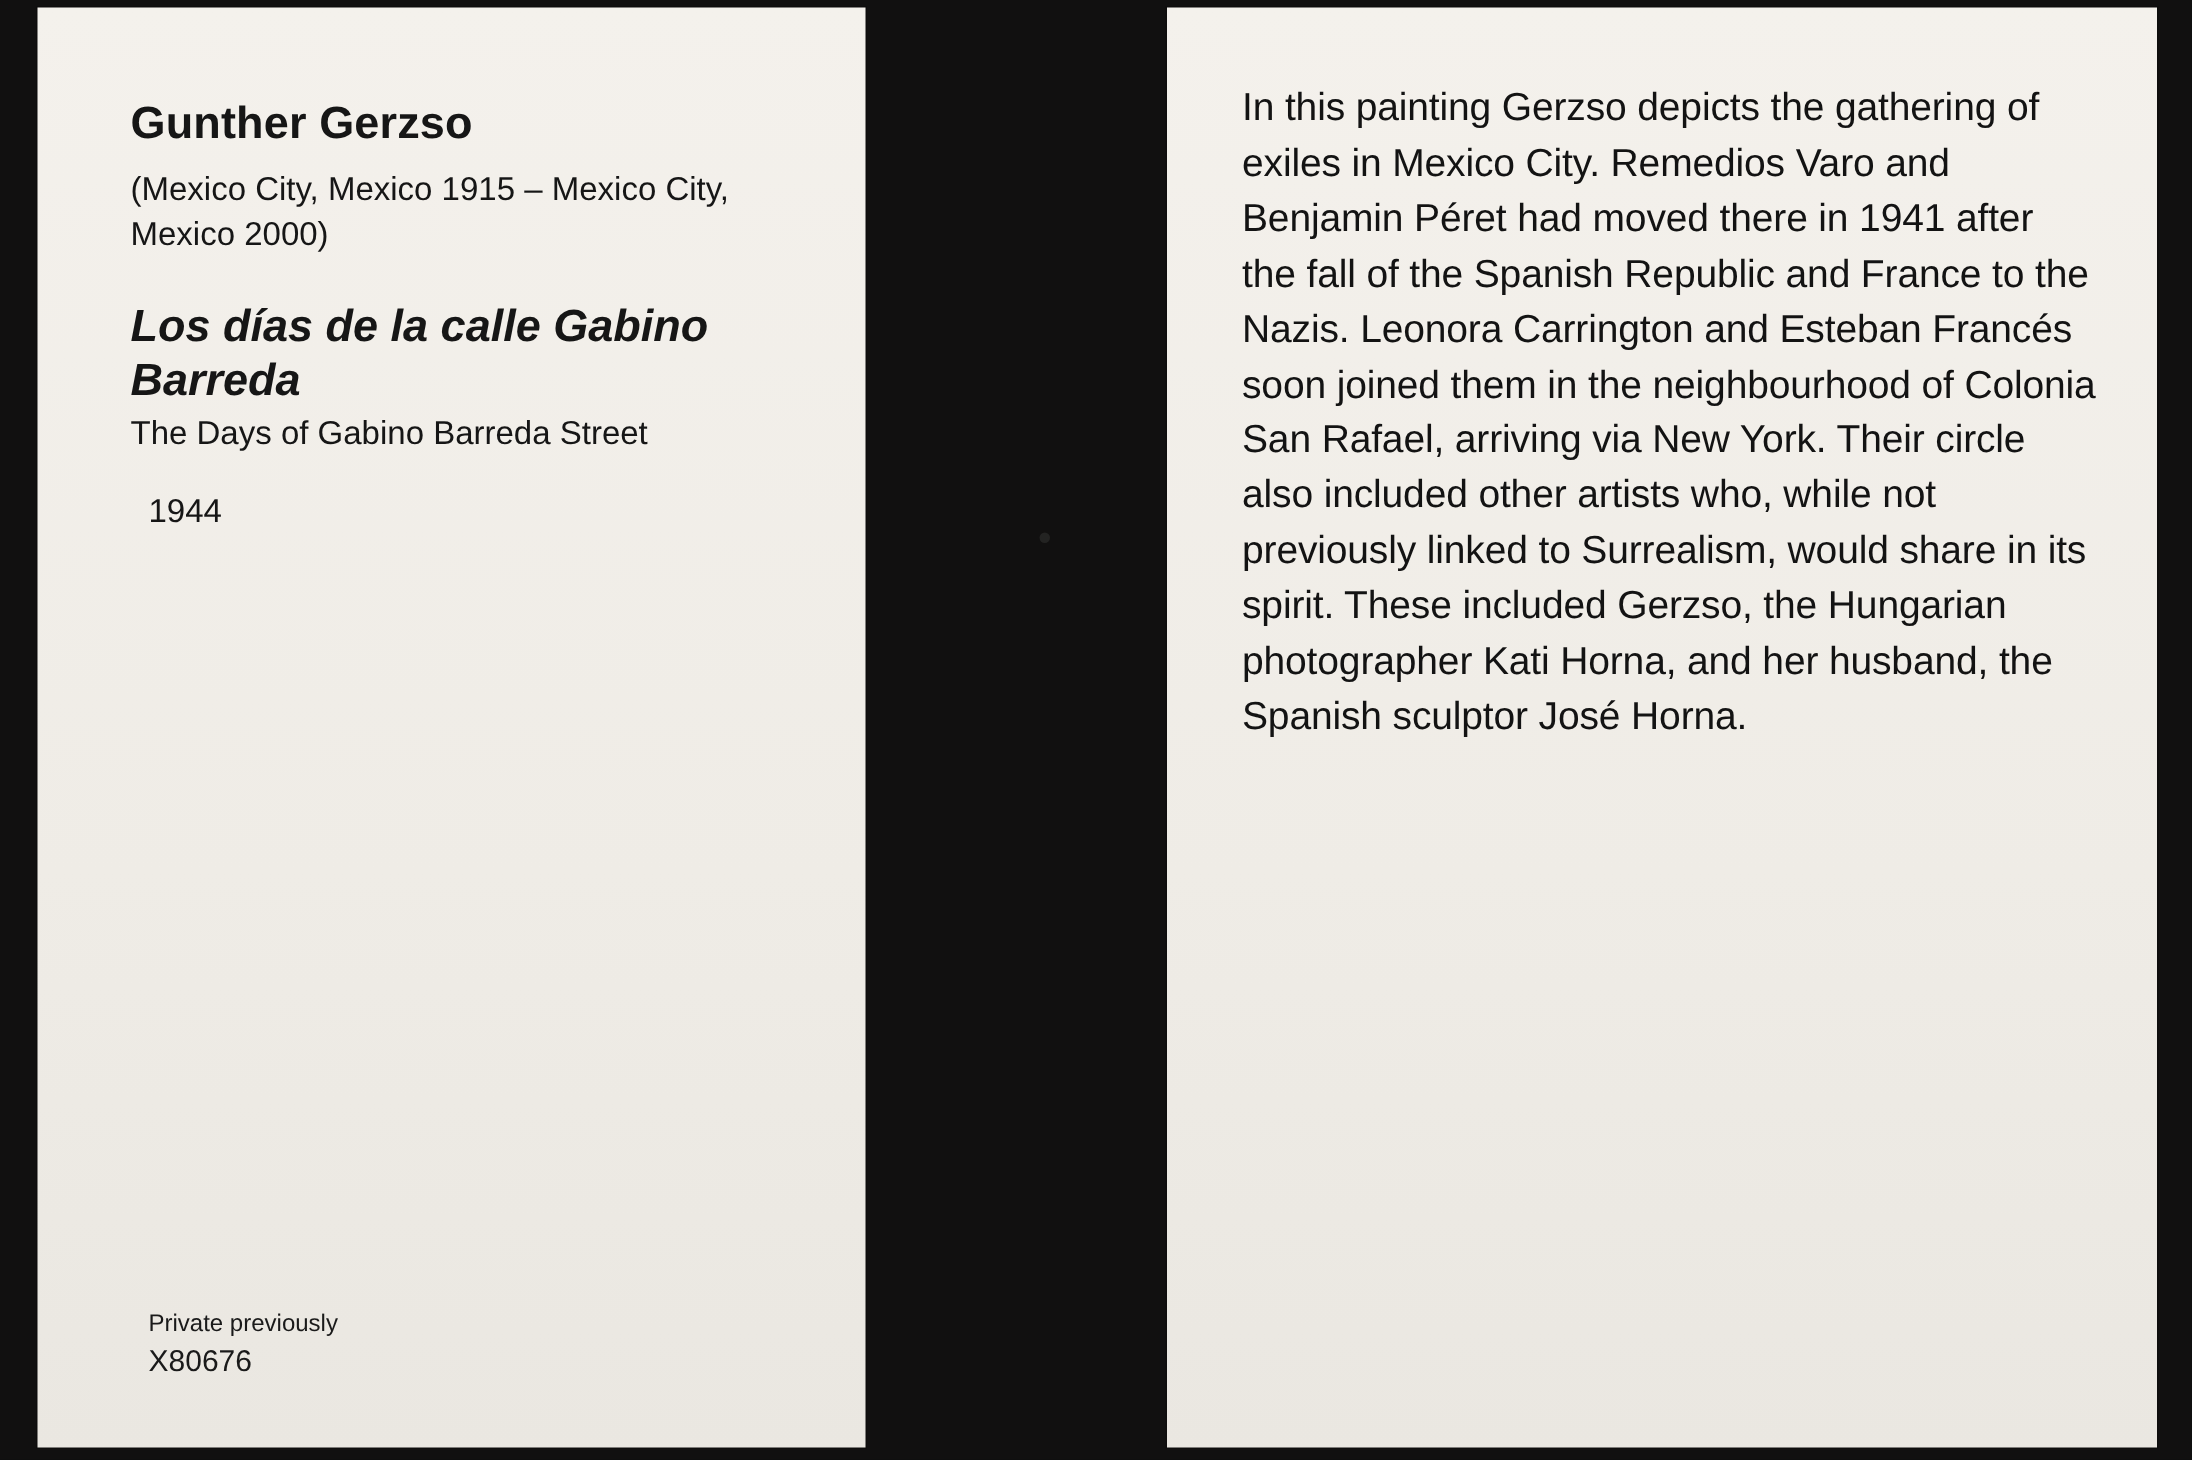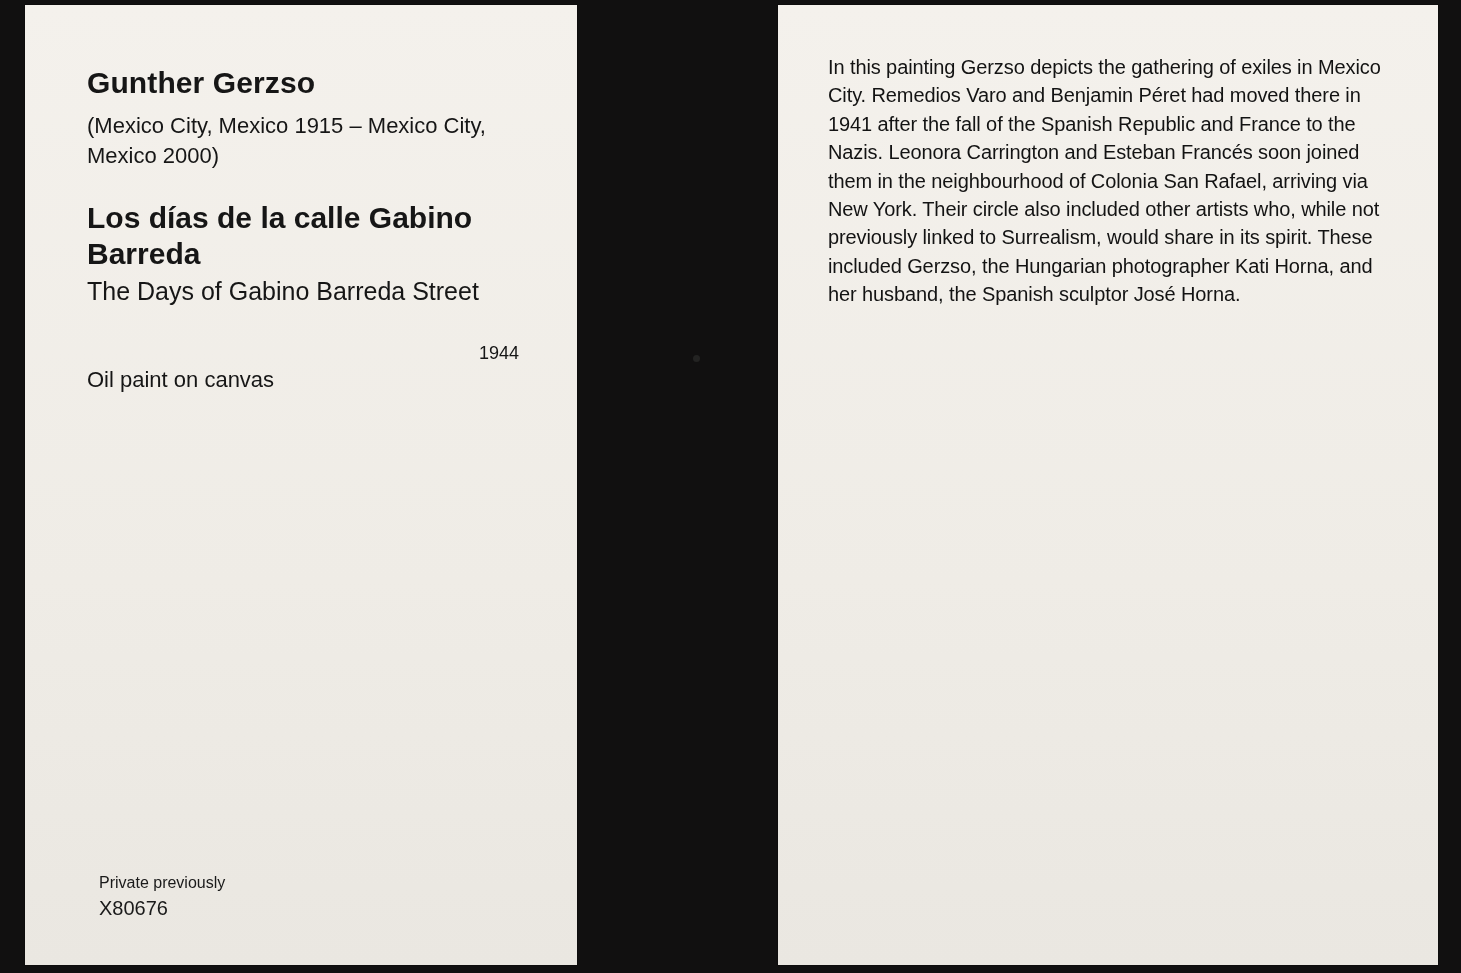--- a/index.html
+++ b/index.html
@@ -51,34 +51,34 @@
     line-height: 1.18;
   }
   .life-dates {
     font-size: 22px;
     line-height: 1.33;
     margin: 11px 0 30px 0;
     max-width: 500px;
   }
   .title-original {
     font-size: 30px;
+    font-style: italic;
     font-weight: bold;
     margin: 0 0 2px 0;
     line-height: 1.22;
   }
   .title-translation {
-    font-size: 25px;
+    font-size: 22px;
     line-height: 1.3;
-    margin: 0 0 34px 0;
+    margin: 0 0 22px 0;
   }
   .date-line {
-    font-size: 18px;
+    font-size: 22px;
     line-height: 1.32;
-    margin: 0;
-    text-align: right;
+    margin: 12px;
   }
   .medium-line {
     font-size: 22px;
     line-height: 1.32;
     margin: 0;
   }
   .credit {
     position: absolute;
     left: 74px;
     bottom: 42px;
@@ -88,21 +88,21 @@
   }
   .accession {
     font-size: 20px;
     line-height: 1.45;
   }
   .text-inner {
     padding: 48px 40px 0 50px;
     color: #131313;
   }
   .body-text {
-    font-size: 20px;
+    font-size: 26px;
     line-height: 1.42;
     margin: 0;
     letter-spacing: -0.1px;
   }
   .screw {
     position: absolute;
     width: 7px;
     height: 7px;
     border-radius: 50%;
     background: #2a2a28;
@@ -114,21 +114,20 @@
 
 <div class="wall"></div>
 
 <div class="panel" id="label-panel">
   <div class="label-inner">
     <h1 class="artist">Gunther Gerzso</h1>
     <p class="life-dates">(Mexico City, Mexico 1915 – Mexico City, Mexico 2000)</p>
     <h2 class="title-original">Los días de la calle Gabino Barreda</h2>
     <p class="title-translation">The Days of Gabino Barreda Street</p>
     <p class="date-line">1944</p>
-    <p class="medium-line">Oil paint on canvas</p>
   </div>
   <div class="credit">
     <div>Private previously</div>
     <div class="accession">X80676</div>
   </div>
 </div>
 
 <div class="panel" id="text-panel">
   <div class="text-inner">
     <p class="body-text">In this painting Gerzso depicts the gathering of exiles in Mexico City. Remedios Varo and Benjamin Péret had moved there in 1941 after the fall of the Spanish Republic and France to the Nazis. Leonora Carrington and Esteban Francés soon joined them in the neighbourhood of Colonia San Rafael, arriving via New York. Their circle also included other artists who, while not previously linked to Surrealism, would share in its spirit. These included Gerzso, the Hungarian photographer Kati Horna, and her husband, the Spanish sculptor José Horna.</p>

